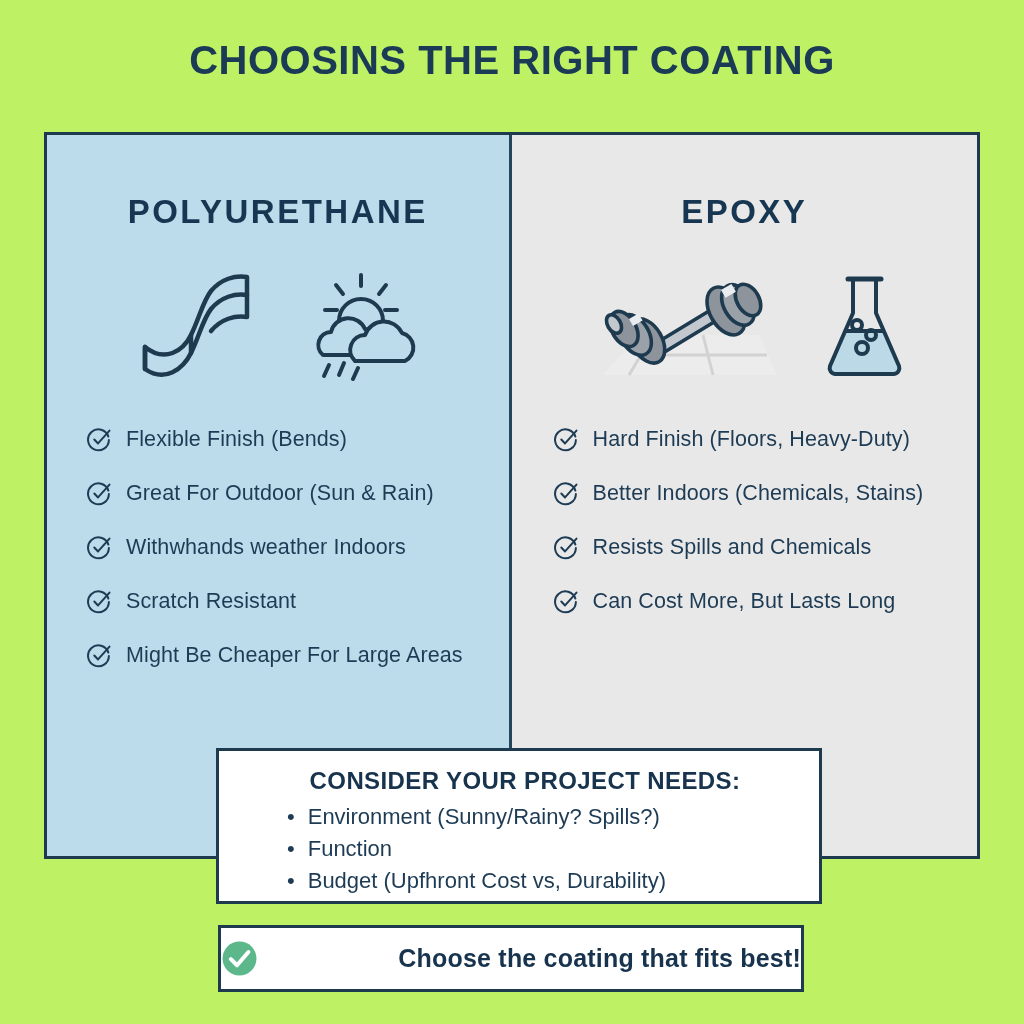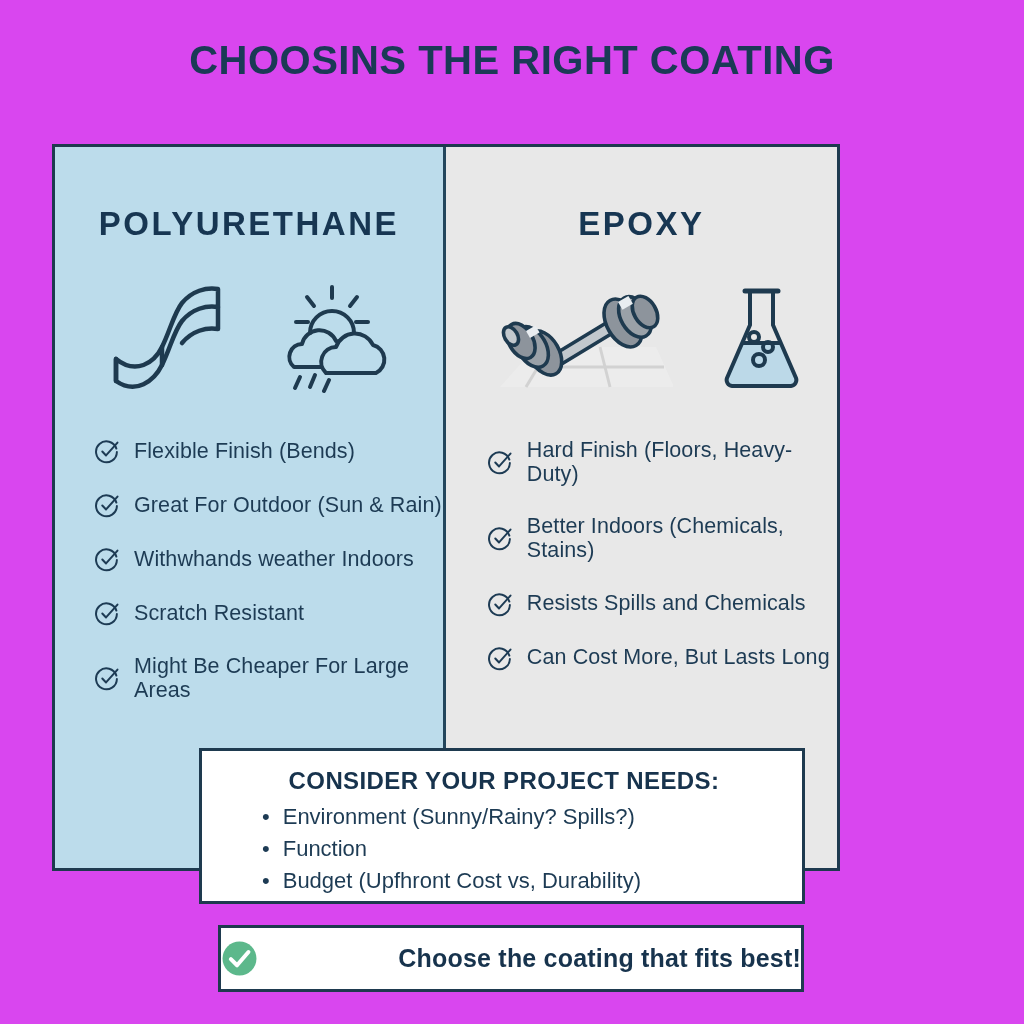--- a/index.html
+++ b/index.html
@@ -9,21 +9,21 @@
     height: 1024px;
     background: #ffffff;
     font-family: "Liberation Sans", sans-serif;
     overflow: hidden;
   }
 
   .page {
     position: relative;
     width: 1024px;
     height: 1024px;
-    background: #d946ef;
+    background: #bef264;
     text-decoration: underline;
   }
 
   
   .title {
     position: absolute;
     left: 0;
     top: 38px;
     width: 1024px;
     text-align: center;
@@ -31,26 +31,25 @@
     font-weight: bold;
     letter-spacing: 0.5px;
     color: #1b3a56;
     font-family: "Liberation Sans", sans-serif;
   }
 
   
   .compare {
     position: absolute;
     left: 44px;
-    top: 144px;
-    width: 788px;
+    top: 132px;
+    width: 936px;
     height: 727px;
     border: 3px solid #1e3a4f;
     display: flex;
-    margin-left: 8px;
   }
 
   .col {
     position: relative;
     height: 100%;
     padding: 0;
   }
   .col-left {
     width: 466px;
     background: #bcdceb;
@@ -98,27 +97,27 @@
     font-size: 21.5px;
     letter-spacing: 0.1px;
   }
   .feature-text { line-height: 1.1; }
 
   .check-ic { flex: 0 0 auto; width: 25px; height: 25px; display: block; }
 
   
   .needs-box {
     position: absolute;
-    left: 199px;
+    left: 216px;
     top: 748px;
     width: 606px;
     height: 156px;
     background: #ffffff;
     border: 3px solid #1e3a4f;
-    padding: 16px 0 0 4px;
+    padding: 16px 0 0 12px;
   }
   .needs-title {
     text-align: center;
     font-size: 24px;
     font-weight: bold;
     color: #17334d;
     letter-spacing: 0.4px;
   }
   .needs-list {
     margin: 9px 0 0 56px;

